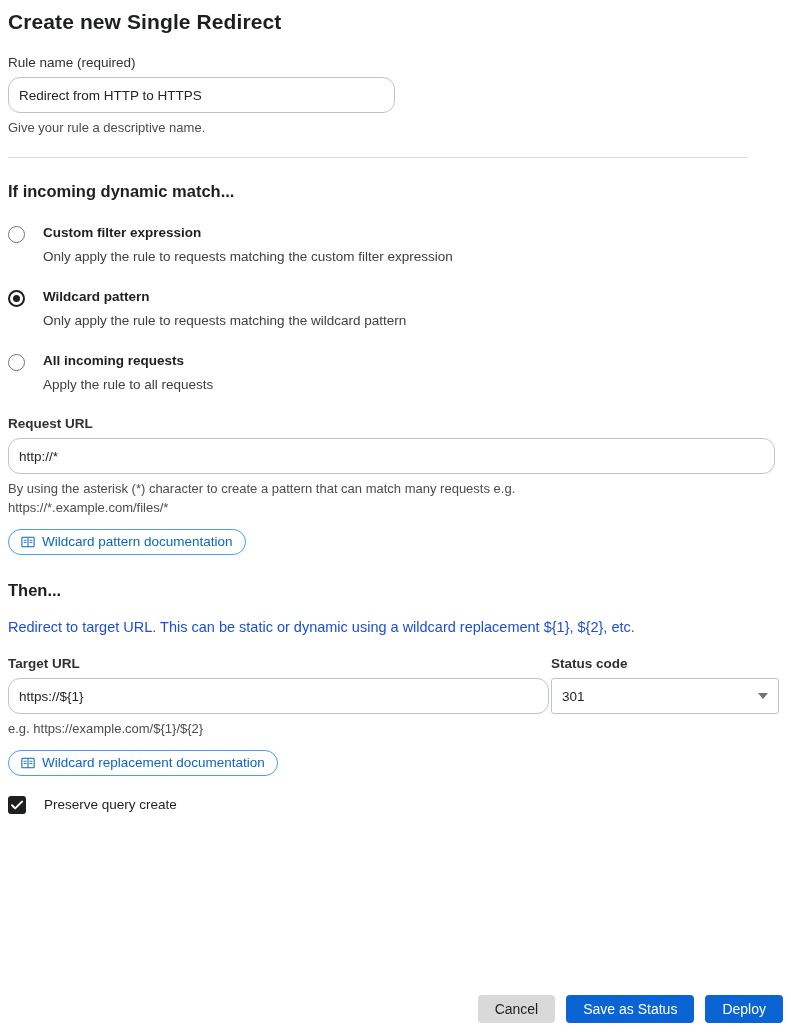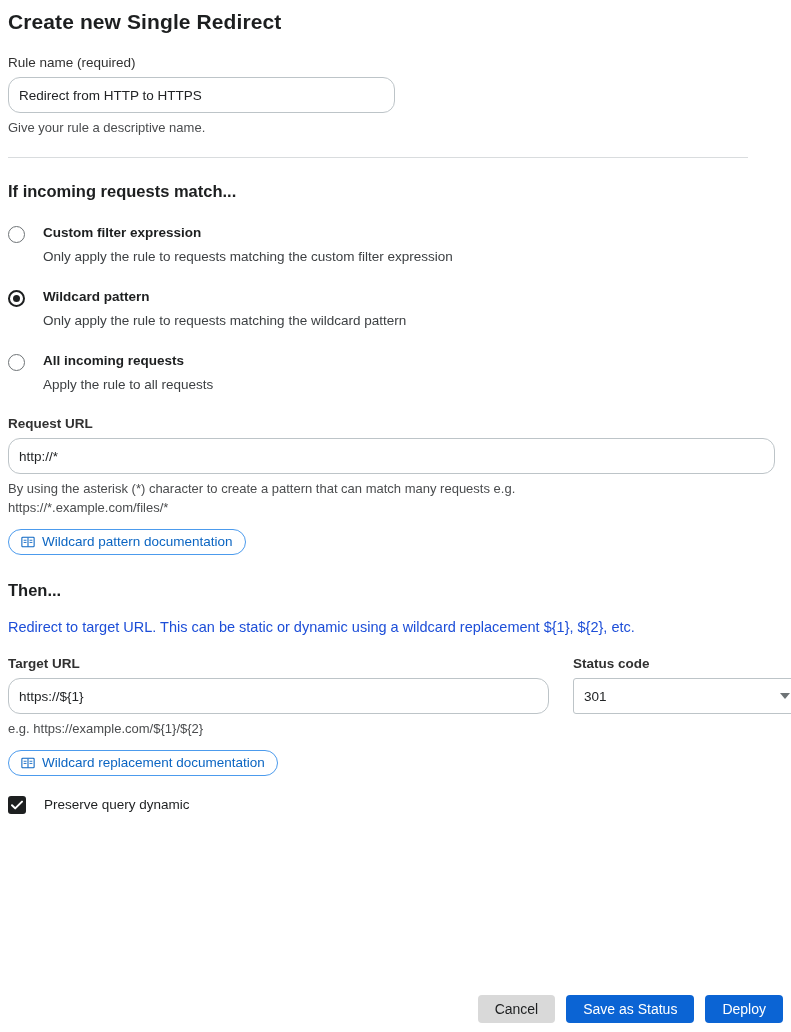--- a/index.html
+++ b/index.html
@@ -145,21 +145,21 @@
   .then-desc {
     font-size: 14.5px;
     color: #1d4ed8;
     line-height: 20px;
     margin-top: 16px;
   }
 
   
   .row-2col {
     display: flex;
-    gap: 24px;
+    gap: 2px;
     align-items: flex-start;
     margin-top: 0;
   }
   .col-target { width: 541px; }
   .col-status { width: 228px; }
 
   .select-wrap {
     position: relative;
     width: 228px;
     height: 36px;
@@ -242,21 +242,21 @@
   <h1 class="page-title">Create new Single Redirect</h1>
 
   
   <div class="field-label">Rule name (required)</div>
   <input id="rule-name-input" class="text-input" type="text" value="Redirect from HTTP to HTTPS" style="">
   <div class="help-text">Give your rule a descriptive name.</div>
 
   <hr class="divider">
 
   
-  <div class="section-heading">If incoming requests match...</div>
+  <div class="section-heading">If incoming dynamic match...</div>
 
   <div class="radio-group">
 
     <div class="radio-row">
       <span class="radio-outer"></span>
       <span class="radio-texts">
         <span class="radio-title">Custom filter expression</span>
         <span class="radio-desc">Only apply the rule to requests matching the custom filter expression</span>
       </span>
     </div>
@@ -335,21 +335,21 @@
 
   
   <div class="check-row">
     <span class="checkbox">
       <span>
         <svg width="12" height="10" viewBox="0 0 12 10" fill="none" xmlns="http://www.w3.org/2000/svg">
           <path d="M1 5.2L4.2 8.4L11 1.6" stroke="#ffffff" stroke-width="2" stroke-linecap="round" stroke-linejoin="round"></path>
         </svg>
       </span>
     </span>
-    <span class="check-label">Preserve query dynamic</span>
+    <span class="check-label">Preserve query create</span>
   </div>
 
 </div>
 
 <div class="footer">
   <button class="btn btn-cancel">Cancel</button>
   <button class="btn btn-primary">Save as Status</button>
   <button class="btn btn-primary">Deploy</button>
 </div>
 

